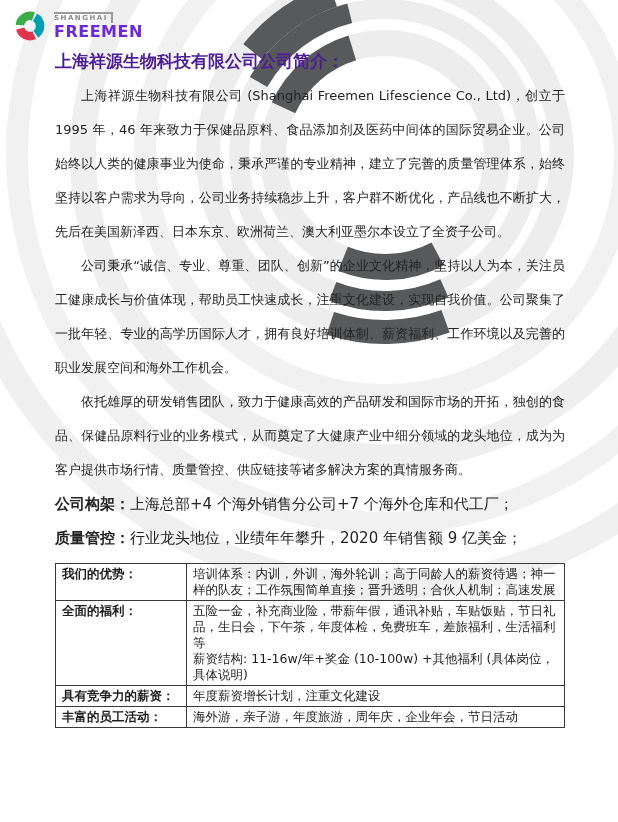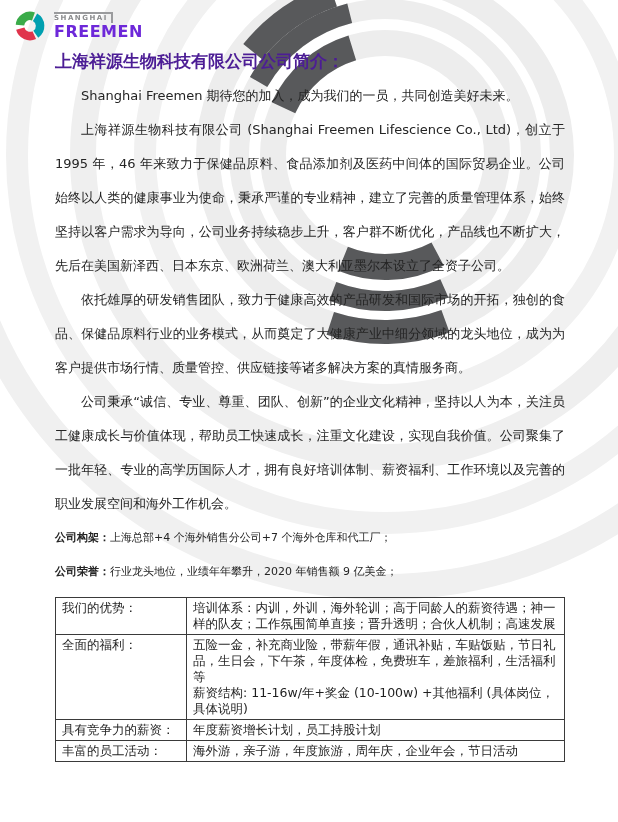--- a/index.html
+++ b/index.html
@@ -27,29 +27,29 @@
 
   .doc-title{
     margin:50px 0 0 0;
     font-size:17px;font-weight:bold;color:#4c1d95;
   }
   .para{
     margin:0;font-size:13px;line-height:34px;text-align:justify;
     text-indent:2em;
   }
   .body-block{margin-top:6px;}
-  .info-line{margin:0;font-size:11px;line-height:34px;text-align:justify;}
+  .info-line{margin:0;font-size:15px;line-height:34px;text-align:justify;}
   .info-label{font-weight:bold;}
 
   table.benefits{
     width:100%;border-collapse:collapse;margin-top:8px;
     font-size:12.5px;line-height:16px;color:#1e1e1e;
   }
   table.benefits td{border:1.3px solid #3a3a3a;padding:2px 6px;vertical-align:top;}
-  table.benefits td.lbl{width:118px;font-weight:normal;}
+  table.benefits td.lbl{width:118px;font-weight:bold;}
 </style>
 </head>
 <body>
 
 <div class="page">
 
   <svg class="bg-art" width="618" height="822" viewBox="0 0 618 822" aria-hidden="true">
 
     <g fill="none" stroke="#f1f1f1">
       <circle cx="385" cy="155" r="240" stroke-width="22"></circle>
@@ -85,32 +85,31 @@
     <div class="logo-text">
       <span class="brand-top">SHANGHAI</span>
       <span class="brand-bottom">FREEMEN</span>
     </div>
   </div>
 
   <div class="content">
     <h1 class="doc-title">上海祥源生物科技有限公司公司简介：</h1>
 
     <div class="body-block">
-      <p class="para">Shanghai Freemen 期待您的加入，成为我们的一员，共同创造美好未来。</p>
       <p class="para">上海祥源生物科技有限公司 (Shanghai Freemen Lifescience Co., Ltd)，创立于 1995 年，46 年来致力于保健品原料、食品添加剂及医药中间体的国际贸易企业。公司始终以人类的健康事业为使命，秉承严谨的专业精神，建立了完善的质量管理体系，始终坚持以客户需求为导向，公司业务持续稳步上升，客户群不断优化，产品线也不断扩大，先后在美国新泽西、日本东京、欧洲荷兰、澳大利亚墨尔本设立了全资子公司。</p>
+      <p class="para">公司秉承“诚信、专业、尊重、团队、创新”的企业文化精神，坚持以人为本，关注员工健康成长与价值体现，帮助员工快速成长，注重文化建设，实现自我价值。公司聚集了一批年轻、专业的高学历国际人才，拥有良好培训体制、薪资福利、工作环境以及完善的职业发展空间和海外工作机会。</p>
       <p class="para">依托雄厚的研发销售团队，致力于健康高效的产品研发和国际市场的开拓，独创的食品、保健品原料行业的业务模式，从而奠定了大健康产业中细分领域的龙头地位，成为为客户提供市场行情、质量管控、供应链接等诸多解决方案的真情服务商。</p>
-      <p class="para">公司秉承“诚信、专业、尊重、团队、创新”的企业文化精神，坚持以人为本，关注员工健康成长与价值体现，帮助员工快速成长，注重文化建设，实现自我价值。公司聚集了一批年轻、专业的高学历国际人才，拥有良好培训体制、薪资福利、工作环境以及完善的职业发展空间和海外工作机会。</p>
     </div>
 
     <div>
       <p class="info-line">
         <span class="info-label">公司构架：</span><span>上海总部+4 个海外销售分公司+7 个海外仓库和代工厂；</span>
       </p>
       <p class="info-line">
-        <span class="info-label">公司荣誉：</span><span>行业龙头地位，业绩年年攀升，2020 年销售额 9 亿美金；</span>
+        <span class="info-label">质量管控：</span><span>行业龙头地位，业绩年年攀升，2020 年销售额 9 亿美金；</span>
       </p>
     </div>
 
     <table class="benefits">
       <tbody>
         <tr>
           <td class="lbl">我们的优势：</td>
           <td>
             <div>培训体系：内训，外训，海外轮训；高于同龄人的薪资待遇；神一样的队友；工作氛围简单直接；晋升透明；合伙人机制；高速发展</div>
           </td>
@@ -118,21 +117,21 @@
         <tr>
           <td class="lbl">全面的福利：</td>
           <td>
             <div>五险一金，补充商业险，带薪年假，通讯补贴，车贴饭贴，节日礼品，生日会，下午茶，年度体检，免费班车，差旅福利，生活福利等</div>
             <div>薪资结构: 11-16w/年+奖金 (10-100w) +其他福利 (具体岗位，具体说明)</div>
           </td>
         </tr>
         <tr>
           <td class="lbl">具有竞争力的薪资：</td>
           <td>
-            <div>年度薪资增长计划，员工持股计划</div>
+            <div>年度薪资增长计划，注重文化建设</div>
           </td>
         </tr>
         <tr>
           <td class="lbl">丰富的员工活动：</td>
           <td>
             <div>海外游，亲子游，年度旅游，周年庆，企业年会，节日活动</div>
           </td>
         </tr>
       </tbody>
     </table>

